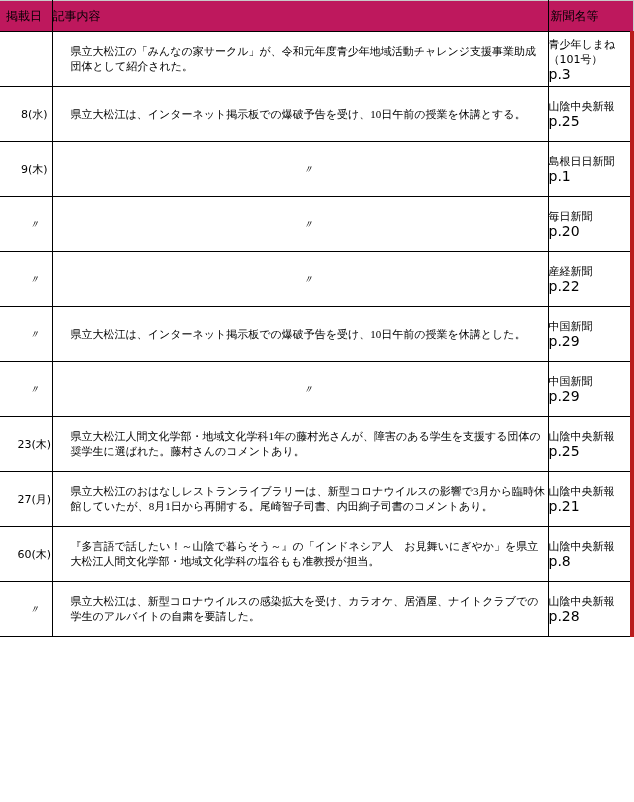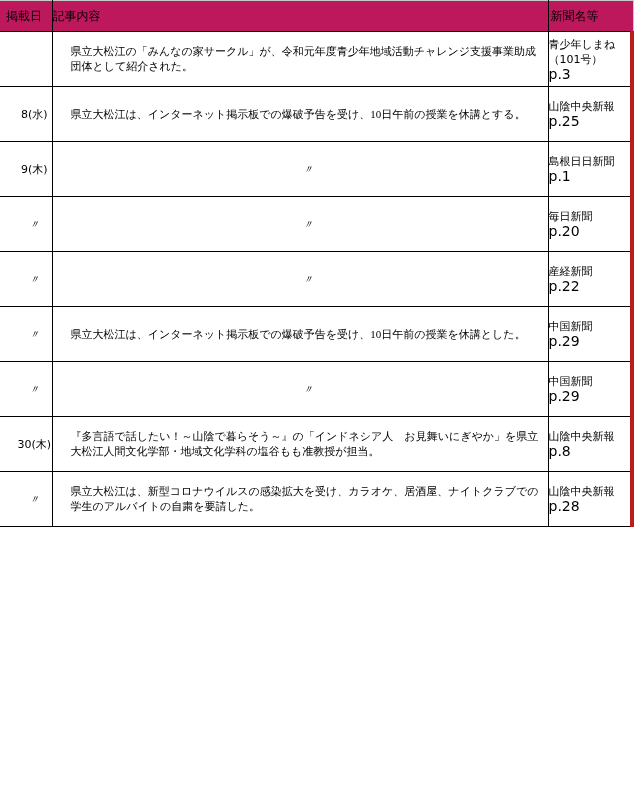--- a/index.html
+++ b/index.html
@@ -94,21 +94,37 @@
         </tr>
       <tr>
           <td class="date ditto">〃</td>
           <td class="body ditto">〃</td>
           <td class="paper">
             <span>中国新聞</span>
             <span class="page">p.29</span>
           </td>
         </tr>
       <tr>
-          <td class="date">30(木)</td>
+          <td class="date">23(木)</td>
+          <td class="body">県立大松江人間文化学部・地域文化学科1年の藤村光さんが、障害のある学生を支援する団体の奨学生に選ばれた。藤村さんのコメントあり。</td>
+          <td class="paper">
+            <span>山陰中央新報</span>
+            <span class="page">p.25</span>
+          </td>
+        </tr>
+      <tr>
+          <td class="date">27(月)</td>
+          <td class="body">県立大松江のおはなしレストランライブラリーは、新型コロナウイルスの影響で3月から臨時休館していたが、8月1日から再開する。尾崎智子司書、内田絢子司書のコメントあり。</td>
+          <td class="paper">
+            <span>山陰中央新報</span>
+            <span class="page">p.21</span>
+          </td>
+        </tr>
+      <tr>
+          <td class="date">60(木)</td>
           <td class="body">『多言語で話したい！～山陰で暮らそう～』の「インドネシア人　お見舞いにぎやか」を県立大松江人間文化学部・地域文化学科の塩谷もも准教授が担当。</td>
           <td class="paper">
             <span>山陰中央新報</span>
             <span class="page">p.8</span>
           </td>
         </tr>
       <tr>
           <td class="date ditto">〃</td>
           <td class="body">県立大松江は、新型コロナウイルスの感染拡大を受け、カラオケ、居酒屋、ナイトクラブでの学生のアルバイトの自粛を要請した。</td>
           <td class="paper">

